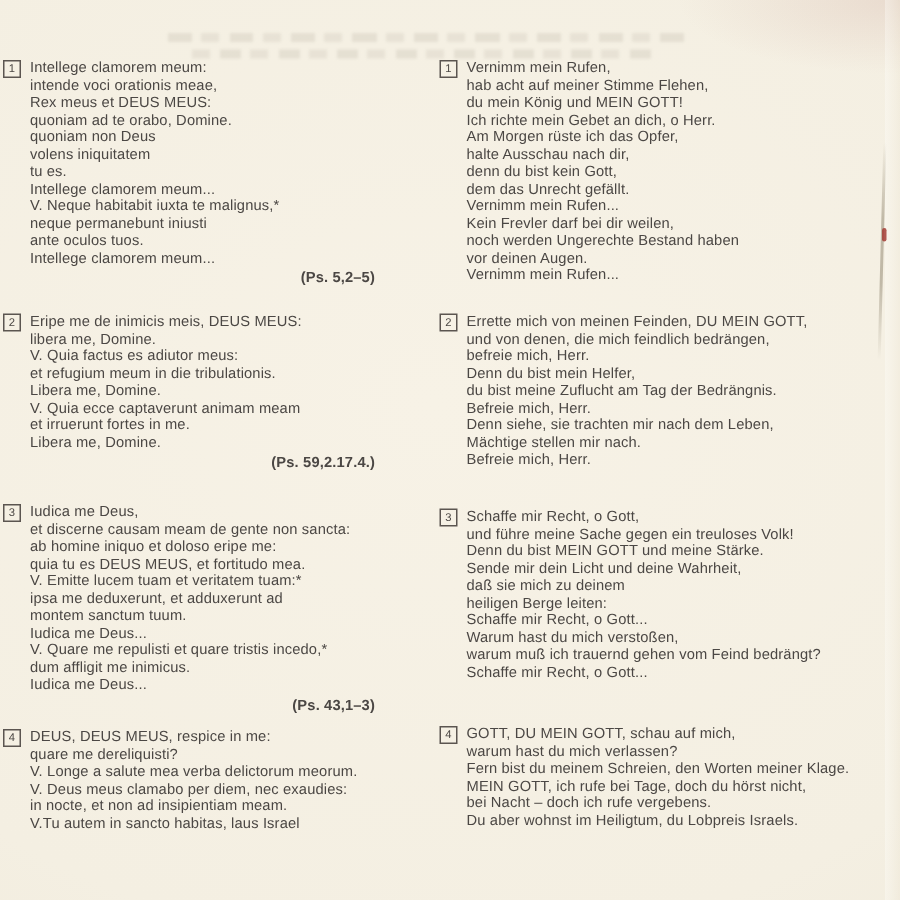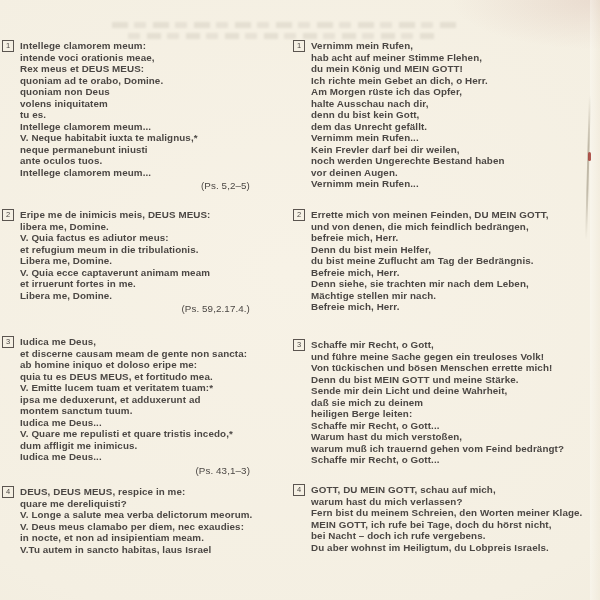--- a/index.html
+++ b/index.html
@@ -28,28 +28,28 @@
   }
   .column{position:absolute;inset:0;}
   .section{position:absolute;}
   .numbox{
     position:absolute;left:0;top:0;
     width:10px;height:10px;
     border:1px solid #5b5550;
     font-size:7.5px;line-height:10px;text-align:center;
     color:#4b4744;background:transparent;
   }
-  .lines{margin-left:18px;font-weight:bold;}
+  .lines{margin-left:18px;}
   .line{
     font-size:9.8px;line-height:11.5px;letter-spacing:0.1px;
     white-space:pre;color:#4b4744;
   }
   .ref{
     margin-left:18px;margin-top:2px;width:230px;text-align:right;
-    font-size:9.8px;line-height:11.5px;letter-spacing:0.1px;color:#4b4744;
+    font-size:9.8px;line-height:11.5px;letter-spacing:0.1px;color:#4b4744;font-weight:bold;
   }
   .crease{
     position:absolute;left:587px;top:95px;width:2px;height:145px;
     background:linear-gradient(to bottom, rgba(150,140,118,0) 0%, rgba(150,140,118,0.55) 35%, rgba(140,130,108,0.5) 65%, rgba(150,140,118,0) 100%);
     border-radius:2px;transform:rotate(1.5deg);
     pointer-events:none;
   }
   .edge-light{
     position:absolute;left:590px;top:0;width:10px;height:600px;
     background:linear-gradient(to right, rgba(255,255,252,0.35), rgba(236,228,210,0.25));
@@ -161,21 +161,20 @@
           <div class="line">Denn siehe, sie trachten mir nach dem Leben,</div>
           <div class="line">Mächtige stellen mir nach.</div>
           <div class="line">Befreie mich, Herr.</div>
         </div>
       </div>
       <div class="section" style="left: 293px; top: 339px;">
         <span class="numbox">3</span>
         <div class="lines">
           <div class="line">Schaffe mir Recht, o Gott,</div>
           <div class="line">und führe meine Sache gegen ein treuloses Volk!</div>
-          <div class="line">Von tückischen und bösen Menschen errette mich!</div>
           <div class="line">Denn du bist MEIN GOTT und meine Stärke.</div>
           <div class="line">Sende mir dein Licht und deine Wahrheit,</div>
           <div class="line">daß sie mich zu deinem</div>
           <div class="line">heiligen Berge leiten:</div>
           <div class="line">Schaffe mir Recht, o Gott...</div>
           <div class="line">Warum hast du mich verstoßen,</div>
           <div class="line">warum muß ich trauernd gehen vom Feind bedrängt?</div>
           <div class="line">Schaffe mir Recht, o Gott...</div>
         </div>
       </div>

